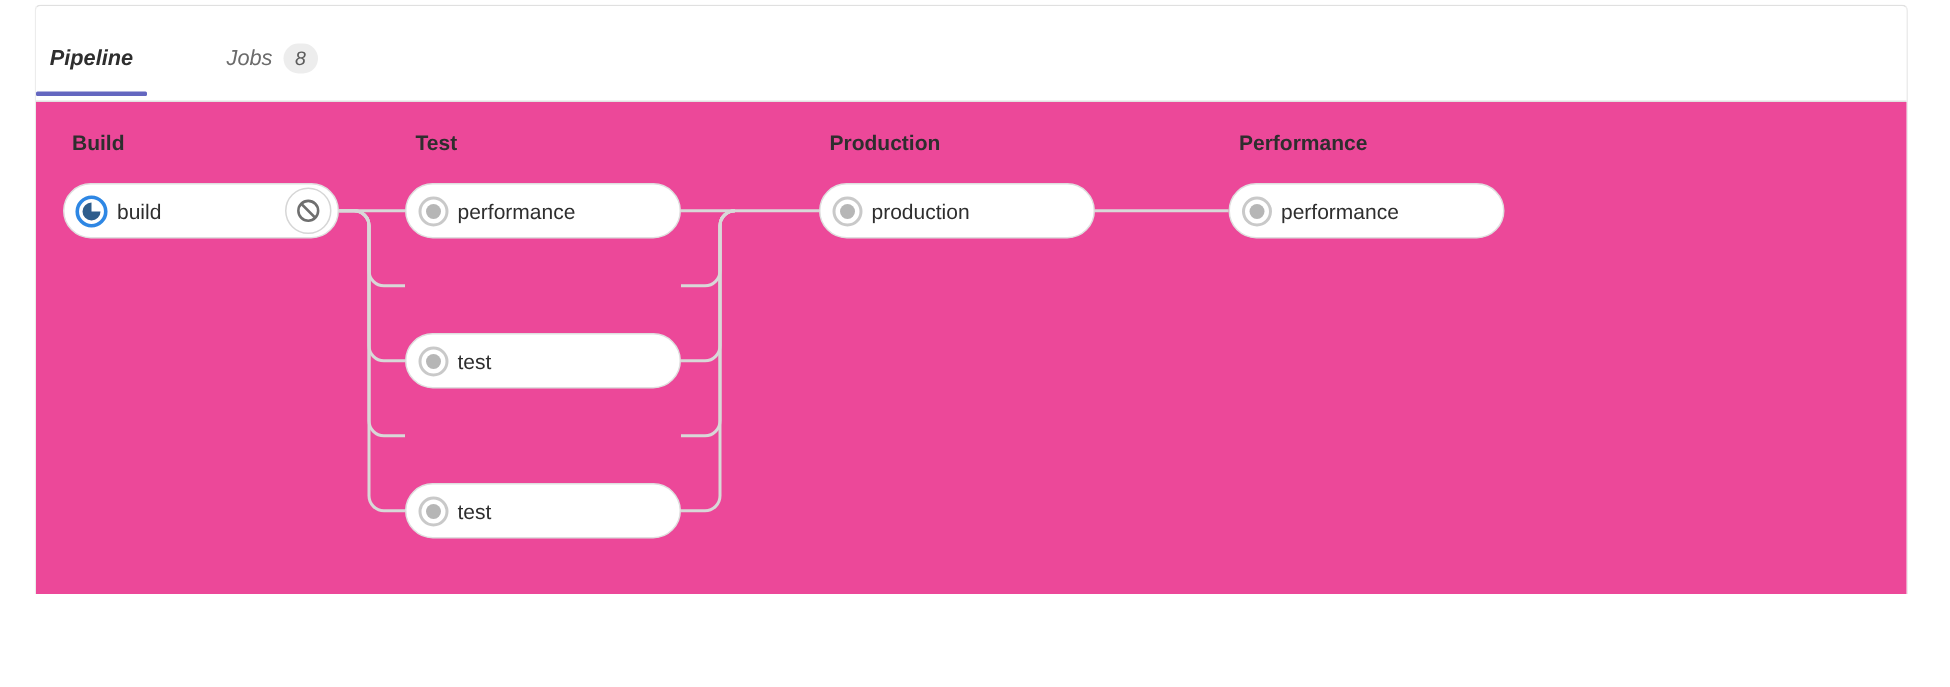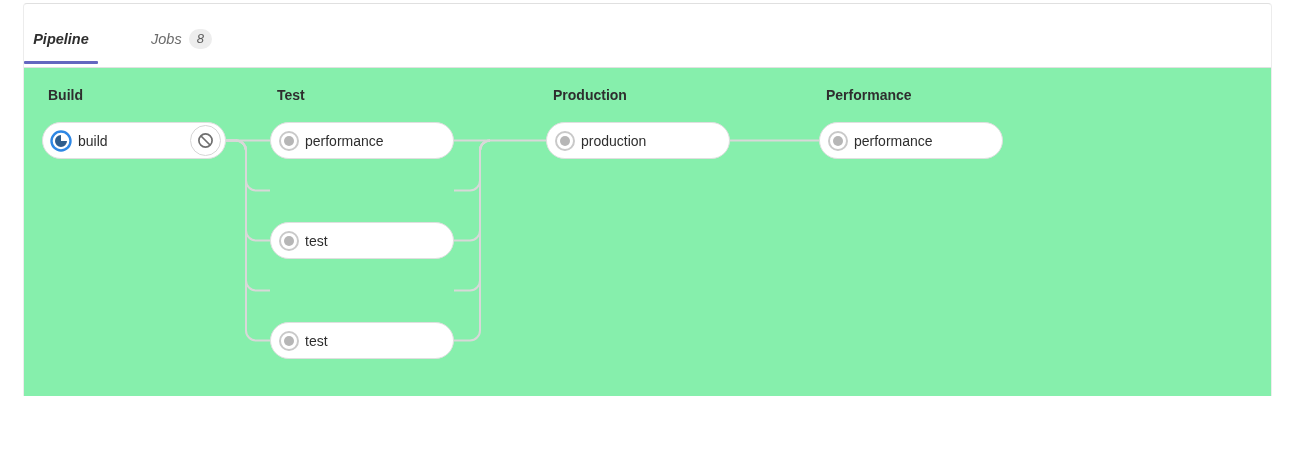--- a/index.html
+++ b/index.html
@@ -15,21 +15,21 @@
   .tab { position:absolute; top:22px; height:26px; display:flex; align-items:center;
     justify-content:center; font-size:14.5px; cursor:pointer;font-style:italic; }
   .tab-pipeline { left:0; width:74px; font-weight:700; color:#2e2e2e; }
   .tab-pipeline::after { content:""; position:absolute; left:0; right:0; top:35px;
     height:3px; background:#6467c0; border-radius:1px; }
   .tab-jobs { left:88px; color:#6b6b6b; gap:7px;margin-left:39px; }
   .badge { background:#ededed; color:#5c5c5c; font-size:13px; line-height:1;
     padding:3px 8px 4px; border-radius:10px; }
 
   
-  .graph { position:relative; width:100%; height:328px; background:#86efac; }
+  .graph { position:relative; width:100%; height:328px; background:#ec4899; }
   .links { position:absolute; left:0; top:0; }
 
   .stage-h { position:absolute; top:19px; font-size:14px; font-weight:700; color:#2e2e2e; }
 
   .job { position:absolute; width:184px; height:37px; background:#fff;
     border:1px solid #dfdfdf; border-radius:19px; display:flex; align-items:center;
     padding:0 4px 0 7px; cursor:pointer; }
   .job-label { font-size:14px; color:#2e2e2e; margin-left:6px; white-space:nowrap;
     overflow:hidden; flex:1 1 auto; }
 

